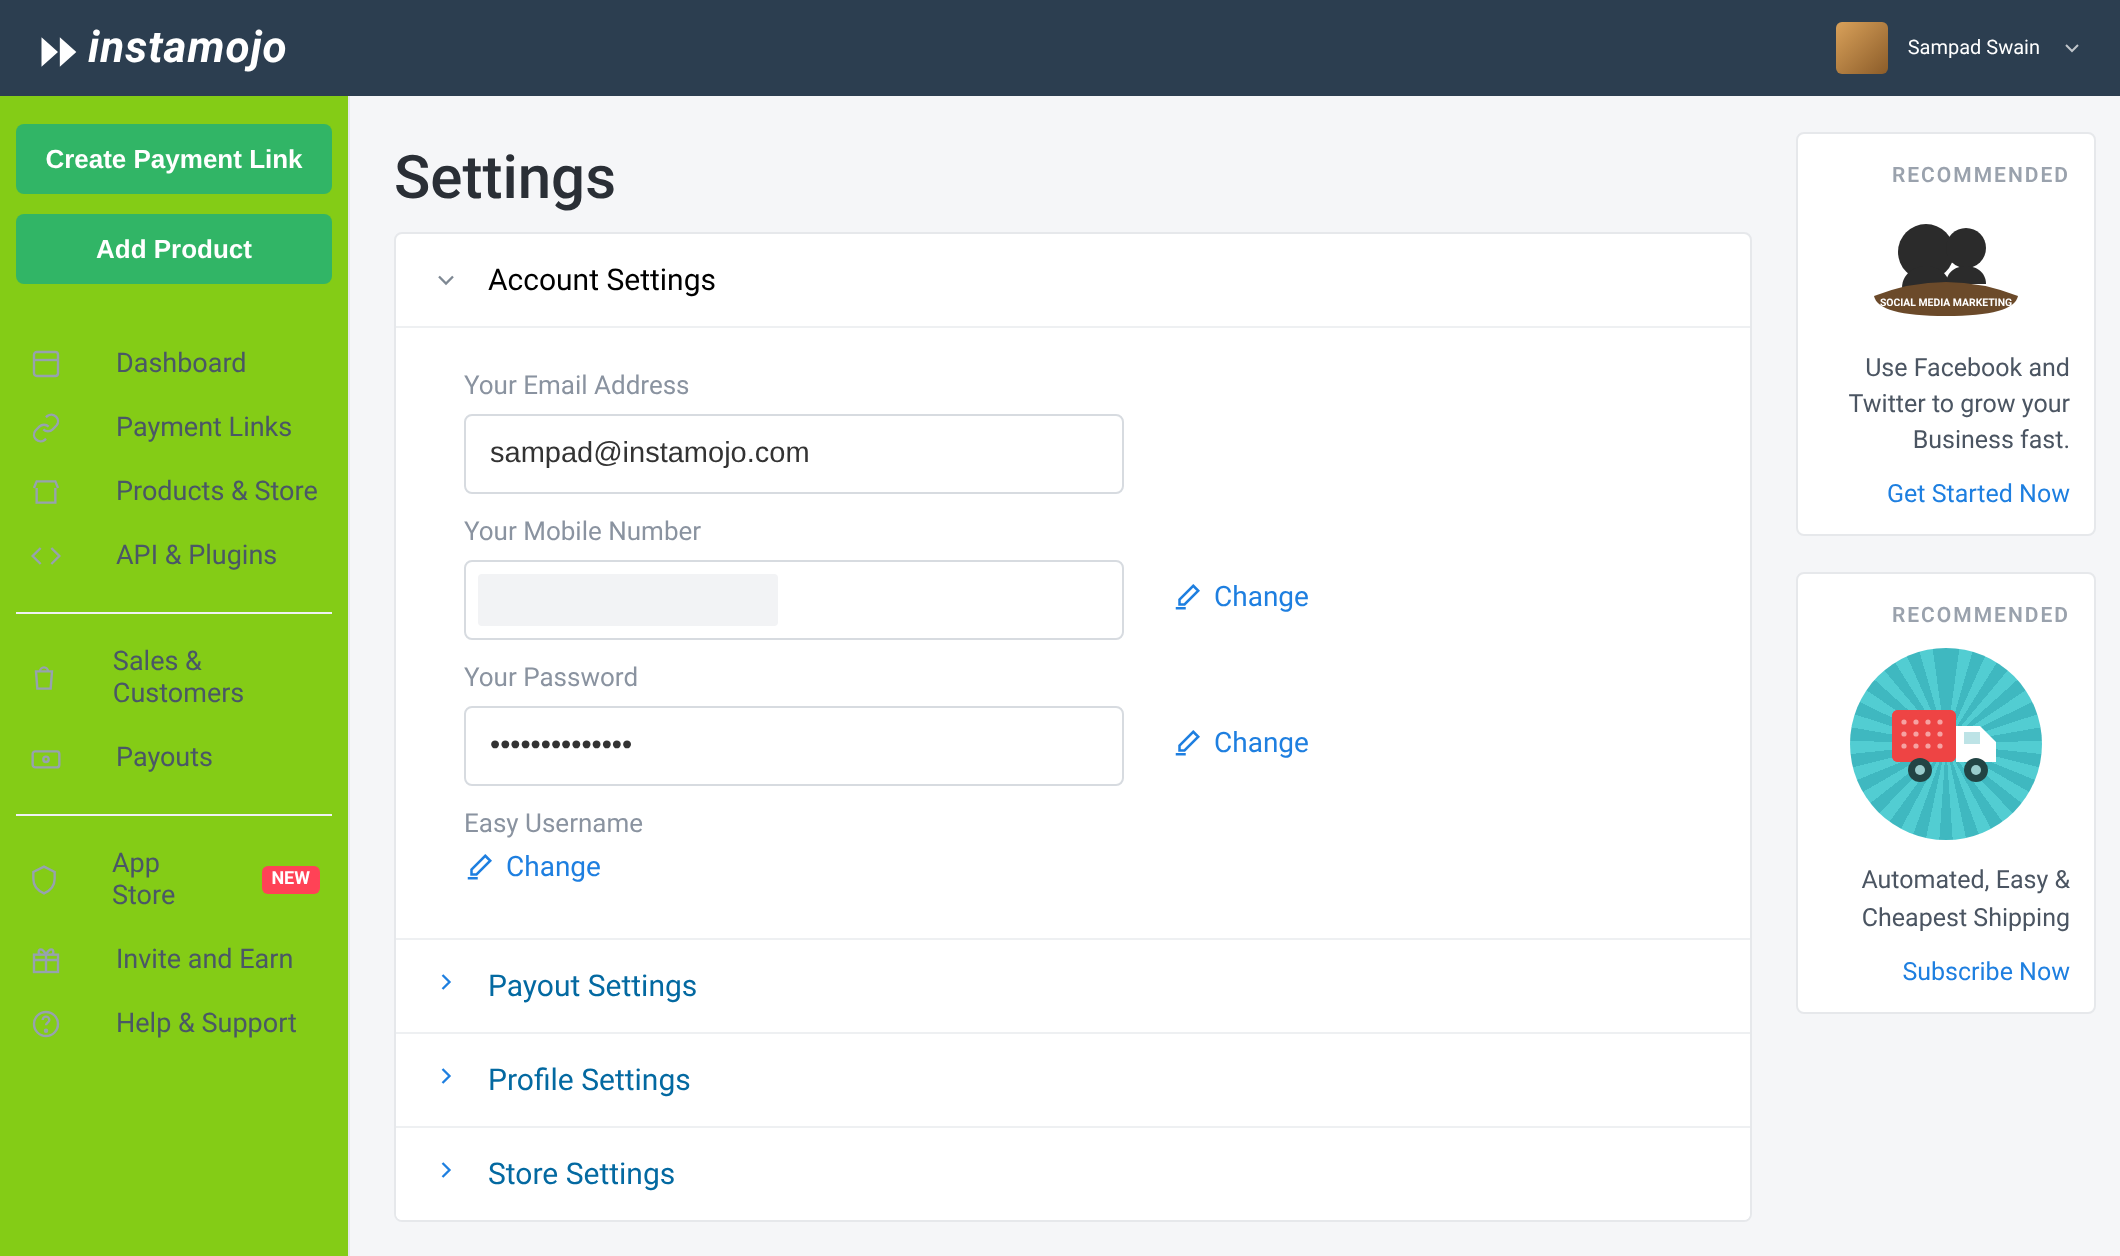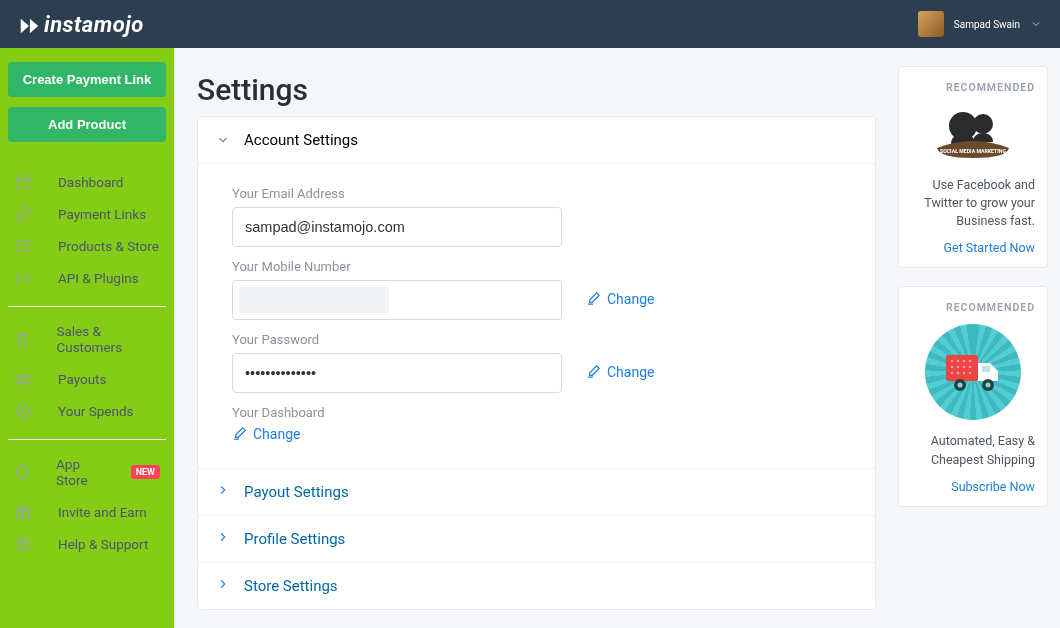--- a/index.html
+++ b/index.html
@@ -176,29 +176,20 @@
       </div>
       <div class="nav-item">
         <span class="ico">
             <svg width="16" height="16" viewBox="0 0 24 24" fill="none" stroke="currentColor" stroke-width="1.8">
               <rect x="2" y="7" width="20" height="12" rx="2"></rect>
               <circle cx="12" cy="13" r="2"></circle>
             </svg>
           </span>
         <span>Payouts</span>
       </div>
-      <div class="nav-item">
-        <span class="ico">
-            <svg width="16" height="16" viewBox="0 0 24 24" fill="none" stroke="currentColor" stroke-width="1.8">
-              <circle cx="12" cy="12" r="9"></circle>
-              <path d="M9 10h6M9 14h4"></path>
-            </svg>
-          </span>
-        <span>Your Spends</span>
-      </div>
     </div>
 
     <div class="nav-group">
       <div class="nav-item">
         <span class="ico">
             <svg width="16" height="16" viewBox="0 0 24 24" fill="none" stroke="currentColor" stroke-width="1.8">
               <path d="M12 2l8 4v5c0 5-3.5 9-8 11-4.5-2-8-6-8-11V6z"></path>
             </svg>
           </span>
         <span>App Store</span>
@@ -267,21 +258,21 @@
               <span><svg width="15" height="15" viewBox="0 0 24 24" fill="none" stroke-width="2">
                     <path d="M17 3l4 4-11 11H6v-4z"></path>
                     <path d="M3 21h8"></path>
                   </svg></span>
               <span>Change</span>
             </span>
           </div>
         </div>
 
         <div class="fld">
-          <label>Your Dashboard</label>
+          <label>Easy Username</label>
           <div class="row-flex">
             <span class="change-link">
               <span><svg width="15" height="15" viewBox="0 0 24 24" fill="none" stroke-width="2">
                     <path d="M17 3l4 4-11 11H6v-4z"></path>
                     <path d="M3 21h8"></path>
                   </svg></span>
               <span>Change</span>
             </span>
           </div>
         </div>

